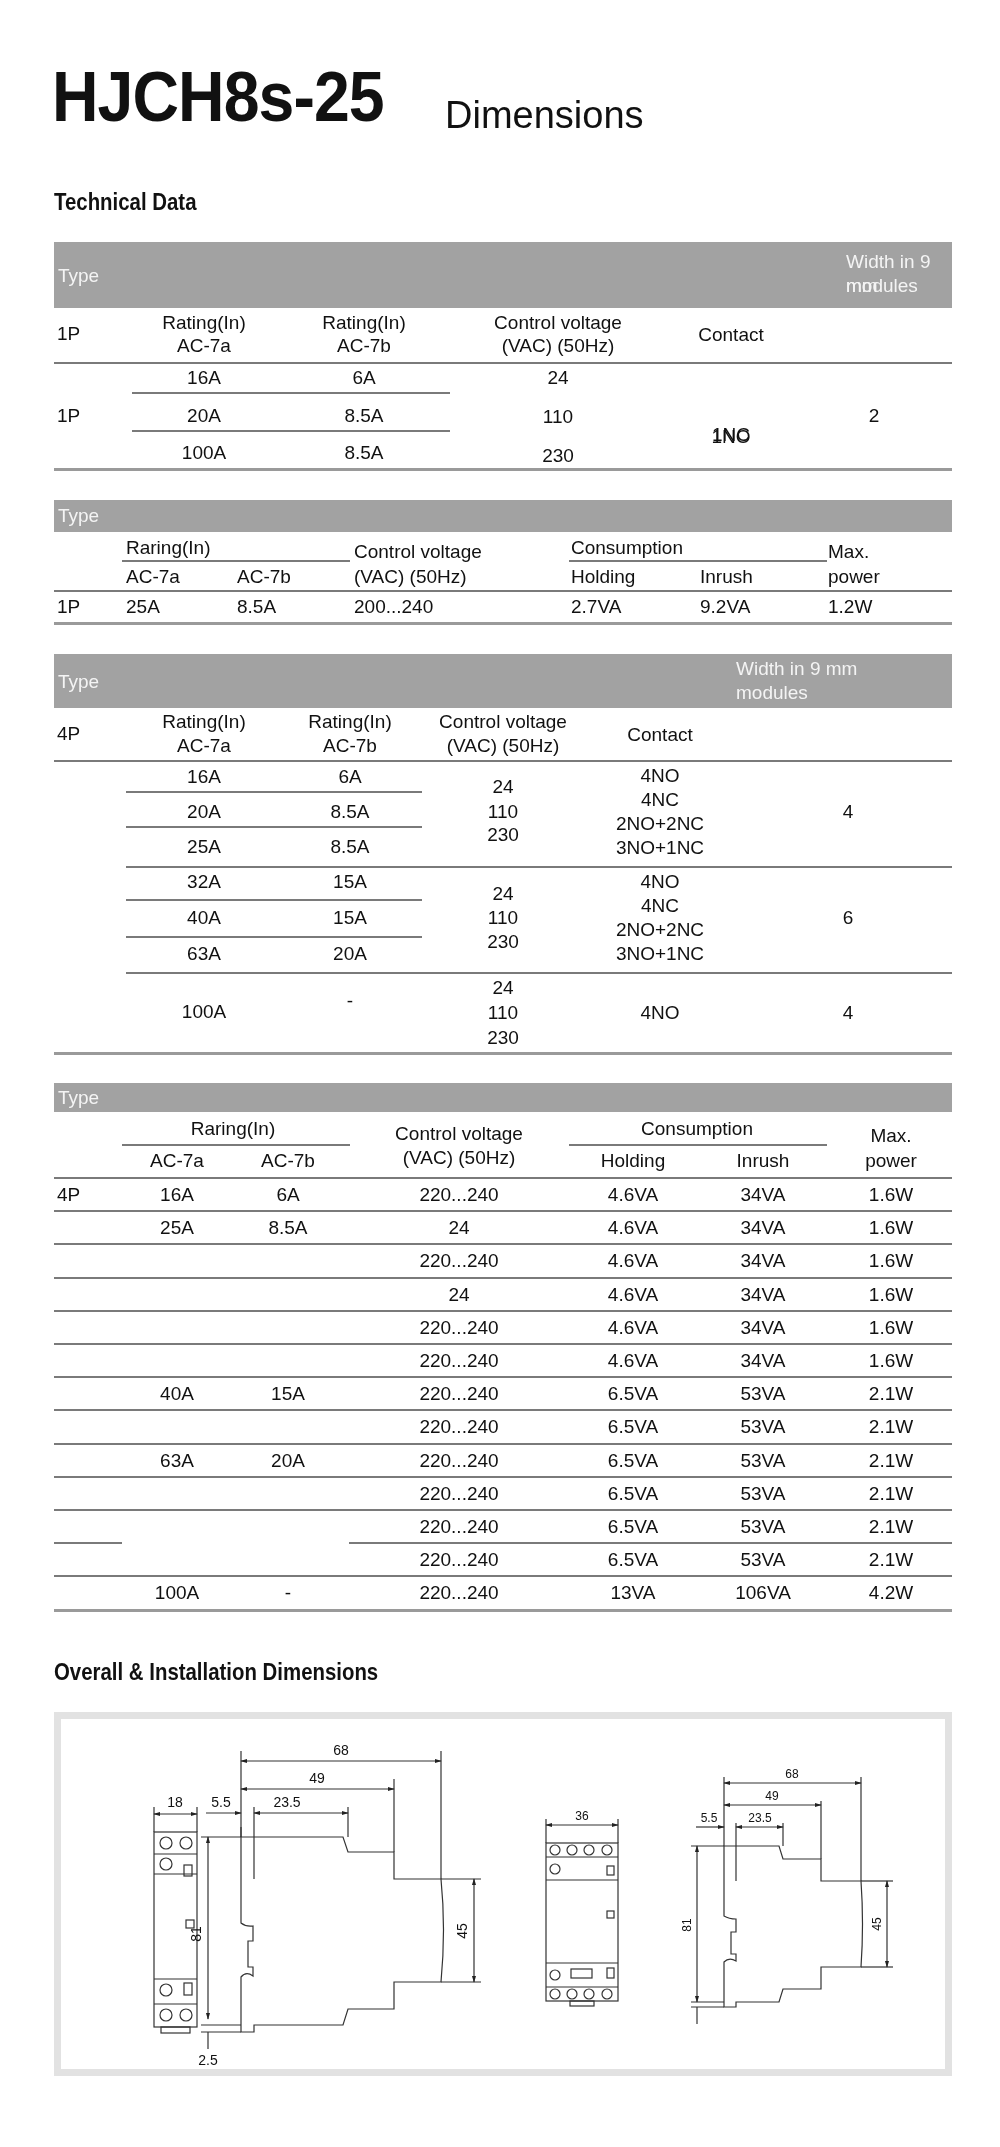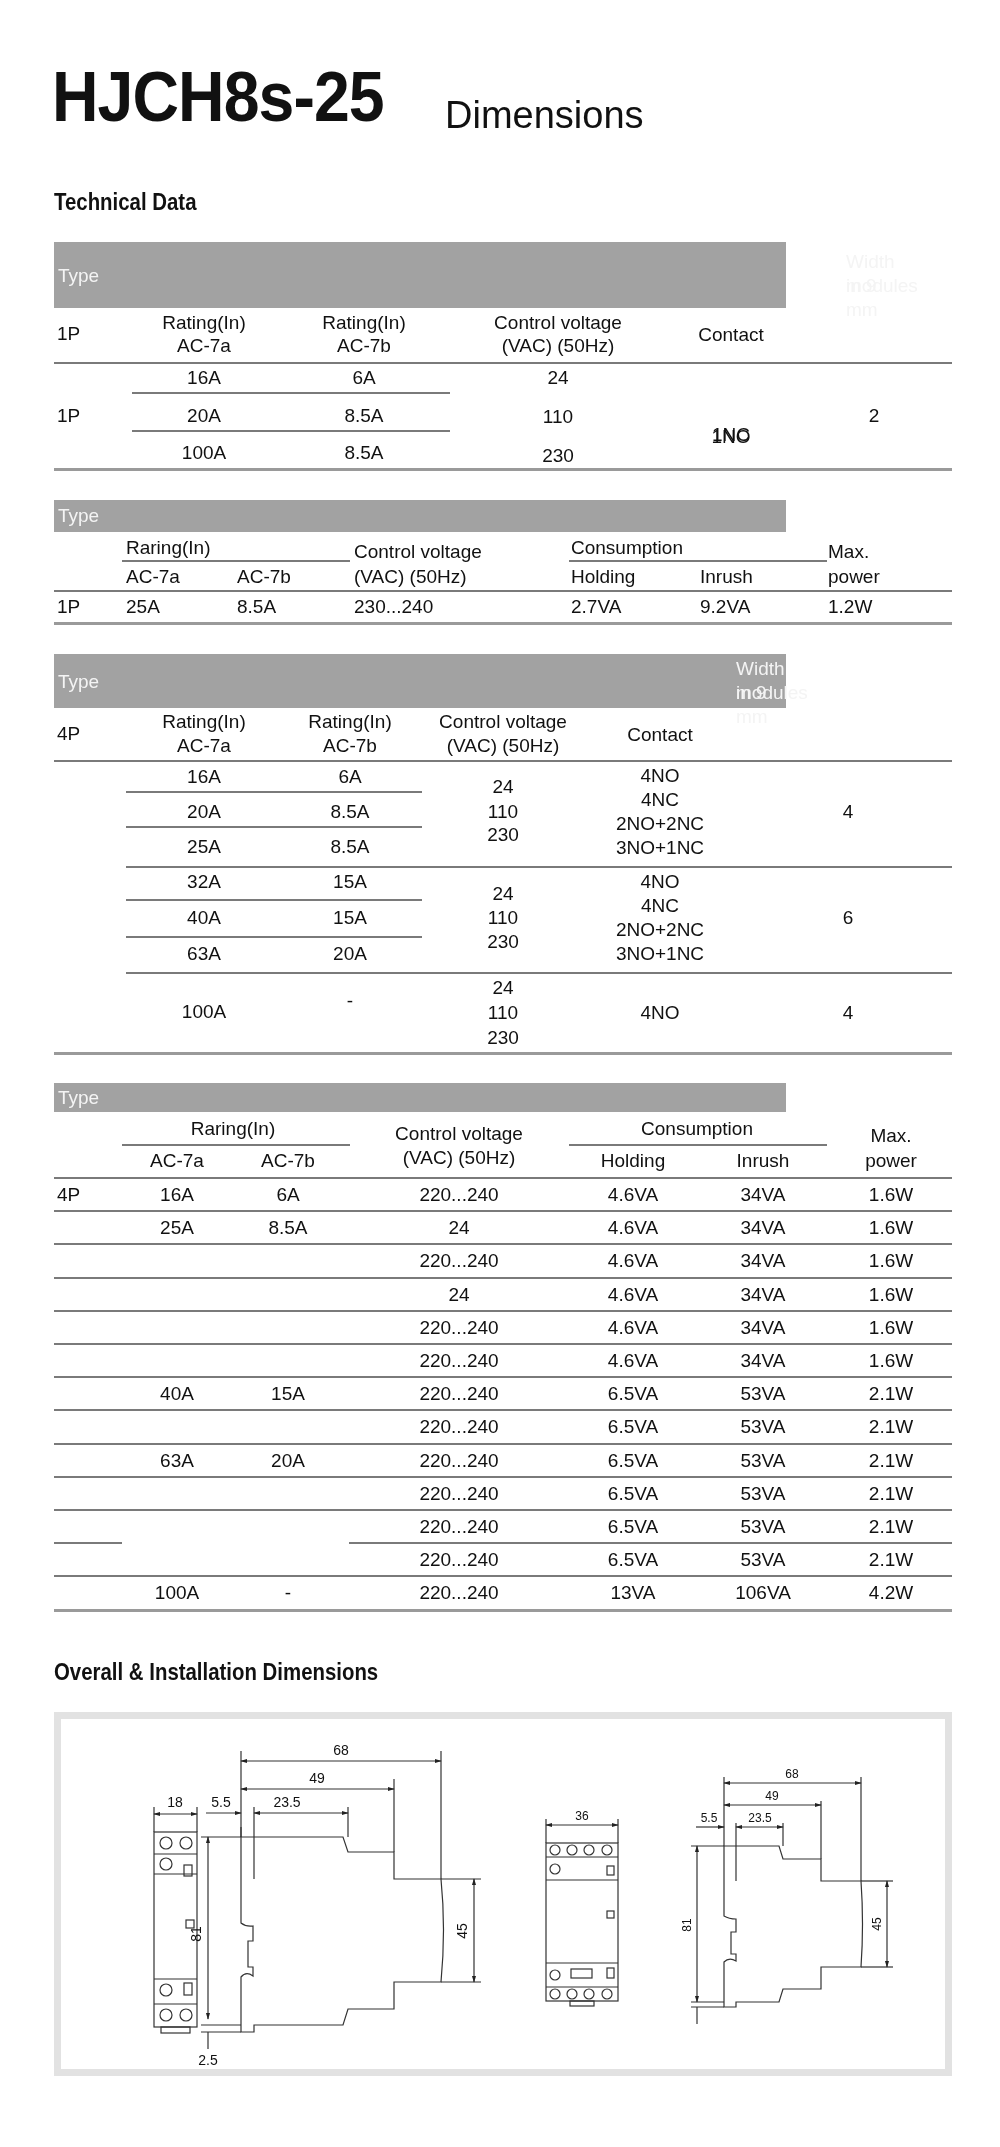--- a/index.html
+++ b/index.html
@@ -1,21 +1,21 @@
 <!DOCTYPE html>
 <html><head>
 <meta charset="utf-8">
 <style>
   html, body { margin:0; padding:0; background:#ffffff; }
   body { width:1000px; height:2147px; position:relative; overflow:hidden; font-family:"Liberation Sans", sans-serif; color:#111; }
   .abs { position:absolute; }
   .title-main { left:52px; top:62px; font-size:70px; font-weight:bold; letter-spacing:-1px; line-height:1; transform:scaleX(0.92); transform-origin:left top; }
   .title-sub { left:445px; top:96px; font-size:38px; line-height:1; }
   .section-title { font-size:24px; font-weight:bold; transform:scaleX(0.85); transform-origin:left top; }
-  .hdr { position:absolute; left:54px; width:732px; background:#a2a2a2; color:#f4f4f4; font-size:19px; }
+  .hdr { position:absolute; left:54px; width:898px; background:#a2a2a2; color:#f4f4f4; font-size:19px; }
   .hdr span { position:absolute; line-height:1.25; }
   .t { position:absolute; font-size:19px; line-height:25px; white-space:nowrap; }
   .c { text-align:center; transform:translateX(-50%); }
   .line { position:absolute; height:2px; background:#7a7a7a; }
   .line.thick { height:3px; background:#9a9a9a; }
   .dimbox { left:54px; top:1712px; width:898px; height:364px; border:7px solid #e2e2e2; box-sizing:border-box; background:#fff; }
   svg text { font-family:"Liberation Sans", sans-serif; }
 </style>
 </head>
 <body>
@@ -78,21 +78,21 @@
   <div class="line" style="left:569px; top:560px; width:258px;"></div>
   <div class="t" style="left:571px; top:564px;">Holding</div>
   <div class="t" style="left:700px; top:564px;">Inrush</div>
   <div class="t" style="left:828px; top:539px;">Max.</div>
   <div class="t" style="left:828px; top:564px;">power</div>
   <div class="line" style="left:54px; top:590px; width:898px;"></div>
   <div>
     <div class="t" style="left:57px; top:594px;">1P</div>
     <div class="t" style="left:126px; top:594px;">25A</div>
     <div class="t" style="left:237px; top:594px;">8.5A</div>
-    <div class="t" style="left:354px; top:594px;">230...240</div>
+    <div class="t" style="left:354px; top:594px;">200...240</div>
     <div class="t" style="left:571px; top:594px;">2.7VA</div>
     <div class="t" style="left:700px; top:594px;">9.2VA</div>
     <div class="t" style="left:828px; top:594px;">1.2W</div>
   </div>
   <div class="line thick" style="left:54px; top:622px; width:898px;"></div>
 </div>
 
 <div>
   <div class="hdr" style="top:654px; height:54px;">
     <span style="left:4px; top:16px;">Type</span>

